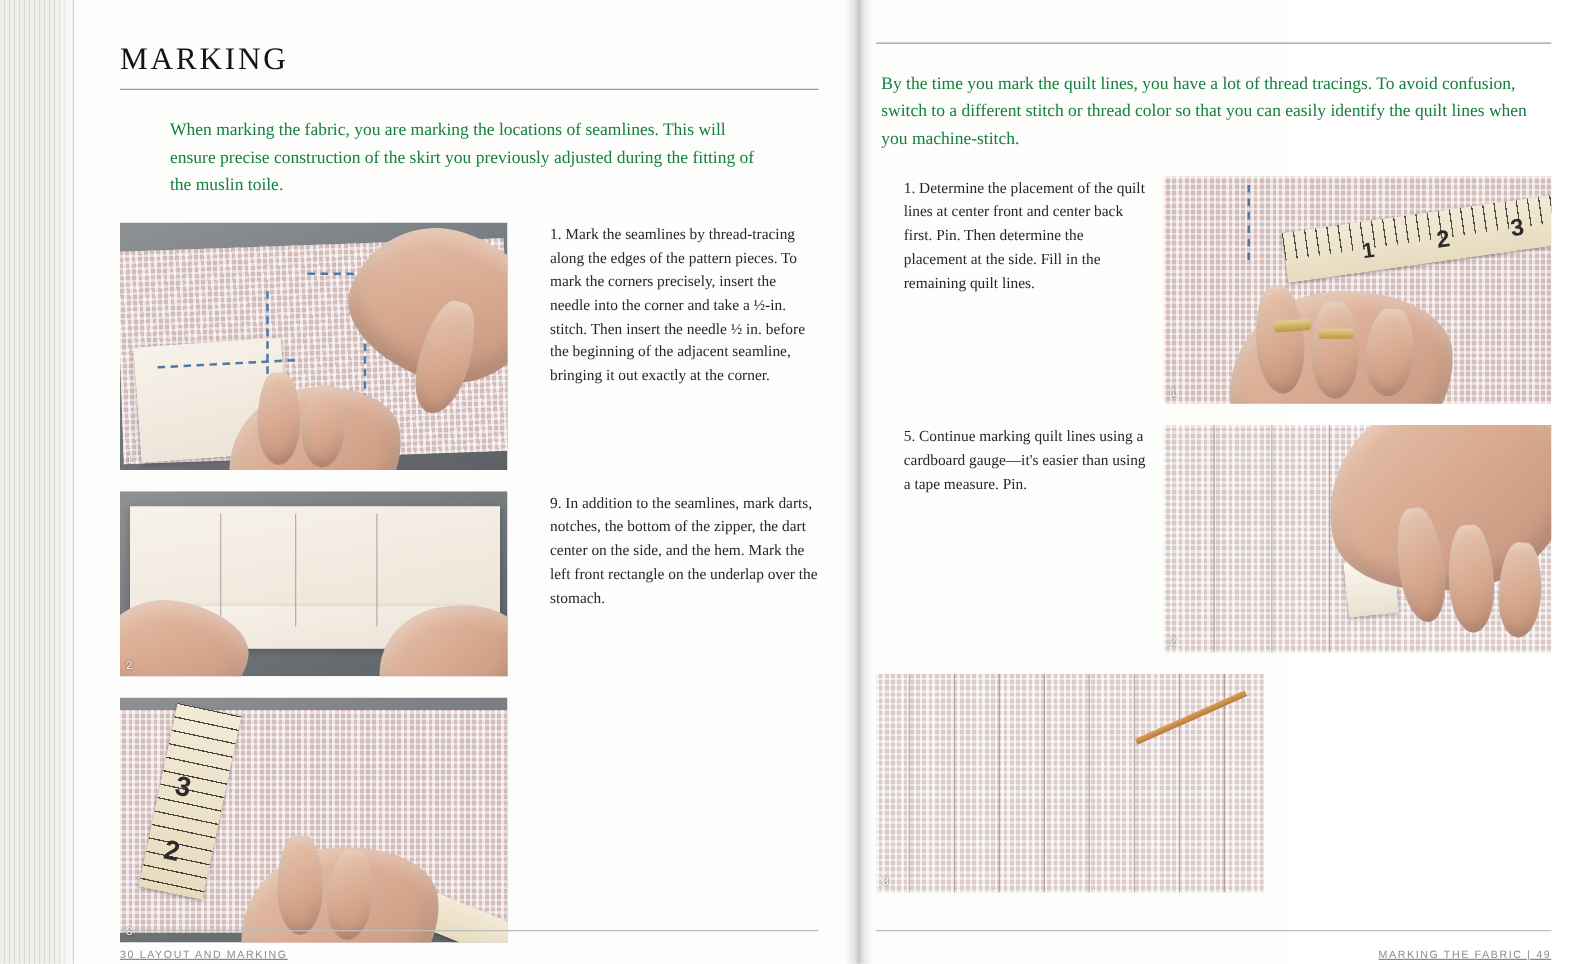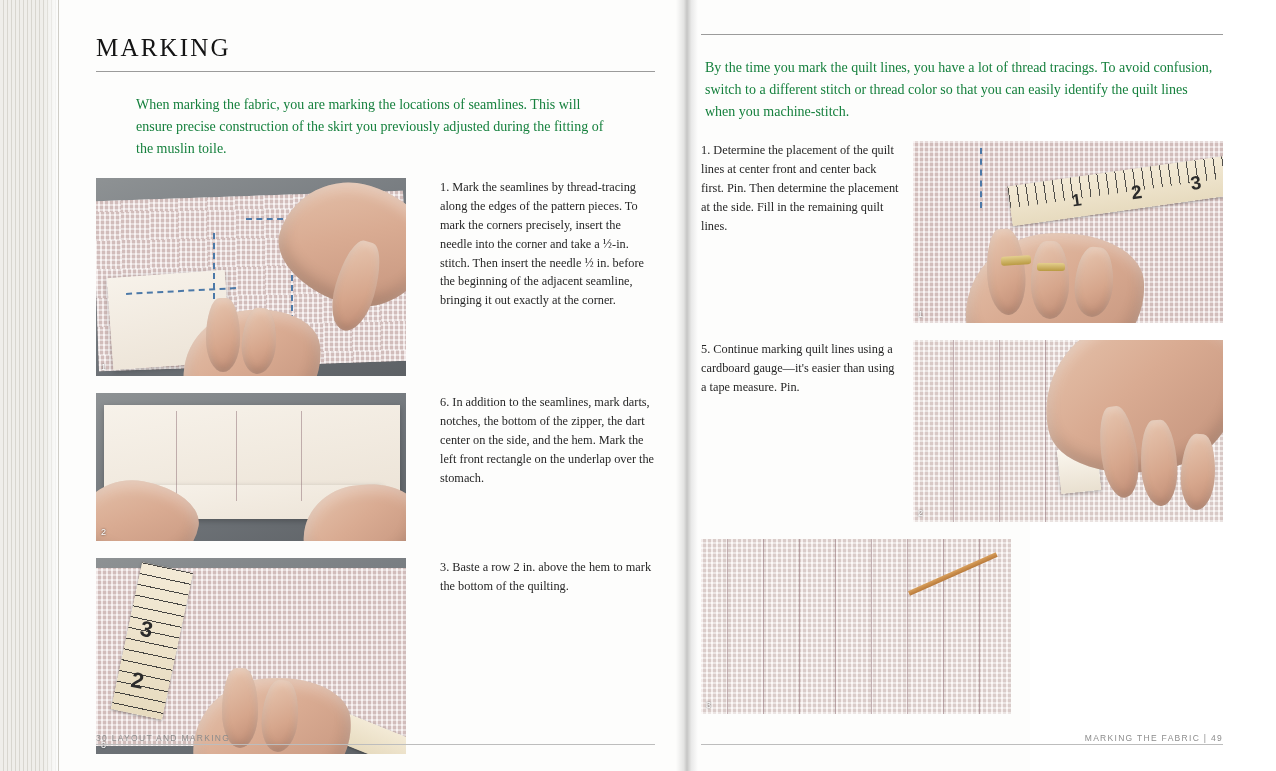--- a/index.html
+++ b/index.html
@@ -118,21 +118,21 @@
     line-height: 1.53;
     color: #262626;
   }
 
   
   .page-left .photo { width: 310px; }
   .page-left .caption { width: 215px; margin-left: 34px; }
 
   
   .page-right .step-row { flex-direction: row; }
-  .page-right .caption { width: 198px; margin-right: 14px; }
+  .page-right .caption { width: 198px; margin-right: 14px; margin-left: 22px; }
   .page-right .photo { width: 310px; }
 
   
   .ph {
     width: 100%;
     height: 100%;
     position: relative;
   }
   .tweed {
     background-color: #e8d4d2;
@@ -195,25 +195,26 @@
   }
   .ring {
     position: absolute;
     background: linear-gradient(180deg, #e4cf8e 0%, #b99a42 100%);
     border-radius: 3px;
   }
 
   
   .footer {
     position: absolute;
-    bottom: 28px;
+    bottom: 3px;
     font-family: "Liberation Sans", sans-serif;
     font-size: 8.5px;
     letter-spacing: 1.3px;
     color: #8c8c8c;
+    text-decoration: underline;
   }
   .footer-left { left: 96px; }
   .footer-right { right: 28px; }
   .footer-rule {
     position: absolute;
     bottom: 26px;
     border-top: 1px solid #bdbdbd;
     height: 0;
   }
   .fr-left { left: 96px; right: 24px; }
@@ -262,40 +263,39 @@
             <div class="muslin" style="left:8px;top:12px;width:296px;height:100px;"></div>
             <div class="muslin" style="left:30px;top:92px;width:256px;height:34px;"></div>
             <div class="quiltline" style="left:80px;top:18px;bottom:40px;"></div>
             <div class="quiltline" style="left:140px;top:18px;bottom:40px;"></div>
             <div class="quiltline" style="left:205px;top:18px;bottom:40px;"></div>
             <div class="hand" style="left:-18px;bottom:-26px;width:120px;height:86px;transform:rotate(10deg);"></div>
             <div class="hand" style="right:-14px;bottom:-30px;width:118px;height:86px;transform:rotate(-10deg);"></div>
             <span class="num">2</span>
           </div>
         </div>
-        <div class="caption">6. In addition to the seamlines, mark darts, notches, the bottom of the zipper, the dart center on the side, and the hem. Mark the left front rectangle on the underlap over the stomach.</div>
+        <div class="caption">9. In addition to the seamlines, mark darts, notches, the bottom of the zipper, the dart center on the side, and the hem. Mark the left front rectangle on the underlap over the stomach.</div>
       </div>
 
       <div class="step-row">
         <div class="photo" style="height:196px">
           <div class="ph grayfloor">
             <div class="tweed" style="position:absolute;left:0;top:10px;width:100%;height:178px;"></div>
             <div class="tape" style="left:30px;top:8px;width:52px;height:150px;transform:rotate(12deg);">
               <div style="position:absolute;left:0;top:0;width:100%;height:100%;background:repeating-linear-gradient(180deg, rgba(40,40,40,0.85) 0px, rgba(40,40,40,0.85) 1px, rgba(0,0,0,0) 1px, rgba(0,0,0,0) 11px);"></div>
               <span class="num" style="left:12px;top:52px;font-size:22px;color:#2b2b2b;text-shadow:none;">3</span>
               <span class="num" style="left:14px;top:104px;font-size:22px;color:#2b2b2b;text-shadow:none;">2</span>
             </div>
             <div class="tape" style="right:-10px;bottom:6px;width:120px;height:30px;transform:rotate(22deg);"></div>
             <div class="hand" style="left:96px;bottom:-44px;width:160px;height:120px;transform:rotate(-6deg);"></div>
             <div class="finger" style="left:126px;bottom:6px;width:36px;height:80px;"></div>
             <div class="finger" style="left:166px;bottom:2px;width:36px;height:72px;transform:rotate(5deg);"></div>
             <span class="num">3</span>
           </div>
         </div>
-        <div class="caption">3. Baste a row 2 in. above the hem to mark the bottom of the quilting.</div>
       </div>
 
     </div>
 
     <div class="footer-rule fr-left"></div>
     <div class="footer footer-left">30   LAYOUT AND MARKING</div>
   </div>
 
   <div class="page page-right">
     <hr class="title-rule">

